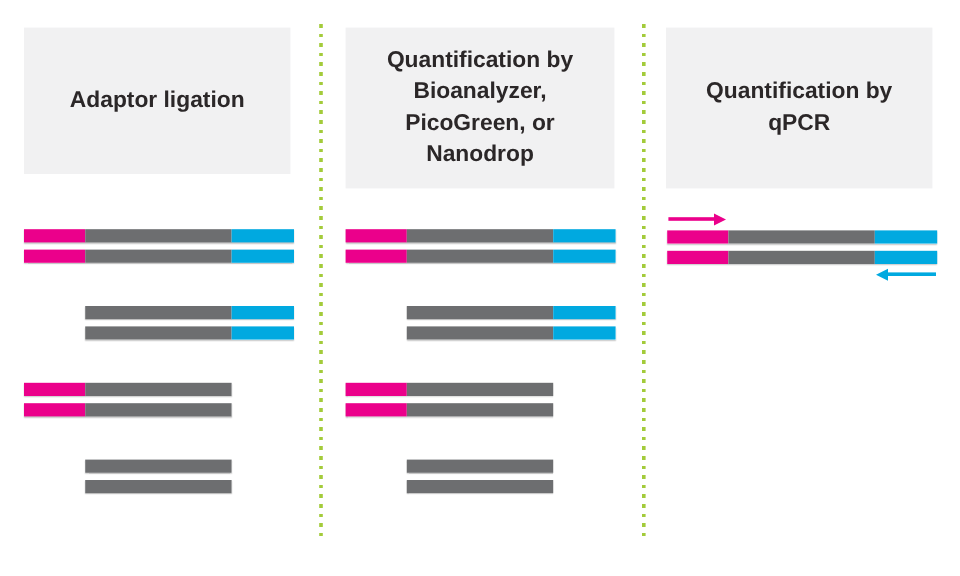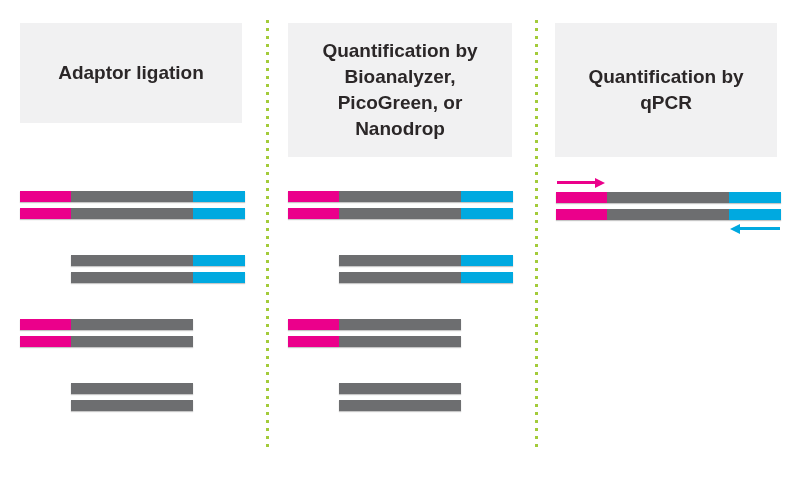--- a/index.html
+++ b/index.html
@@ -16,21 +16,21 @@
     position: absolute;
     background: var(--header_bg, #f1f1f2);
     display: flex; align-items: center; justify-content: center;
     text-align: center;
     color: var(--header_text, #2b2728);
     font-weight: bold;
     font-size: 19px;
     line-height: 26px;
     white-space: pre-line;
   }
-  .hb1 { left: 20px;  top: 23px; width: 222px; height: 100px; }
+  .hb1 { left: 20px;  top: 23px; width: 222px; height: 122px; }
   .hb2 { left: 288px; top: 23px; width: 224px; height: 134px; }
   .hb3 { left: 555px; top: 23px; width: 222px; height: 134px; }
 
   .divider {
     position: absolute;
     top: 20px; height: 430px; width: 3px;
     background-image: repeating-linear-gradient(
       to bottom,
       var(--divider_dot, #a3cb3a) 0px,
       var(--divider_dot, #a3cb3a) 3px,

